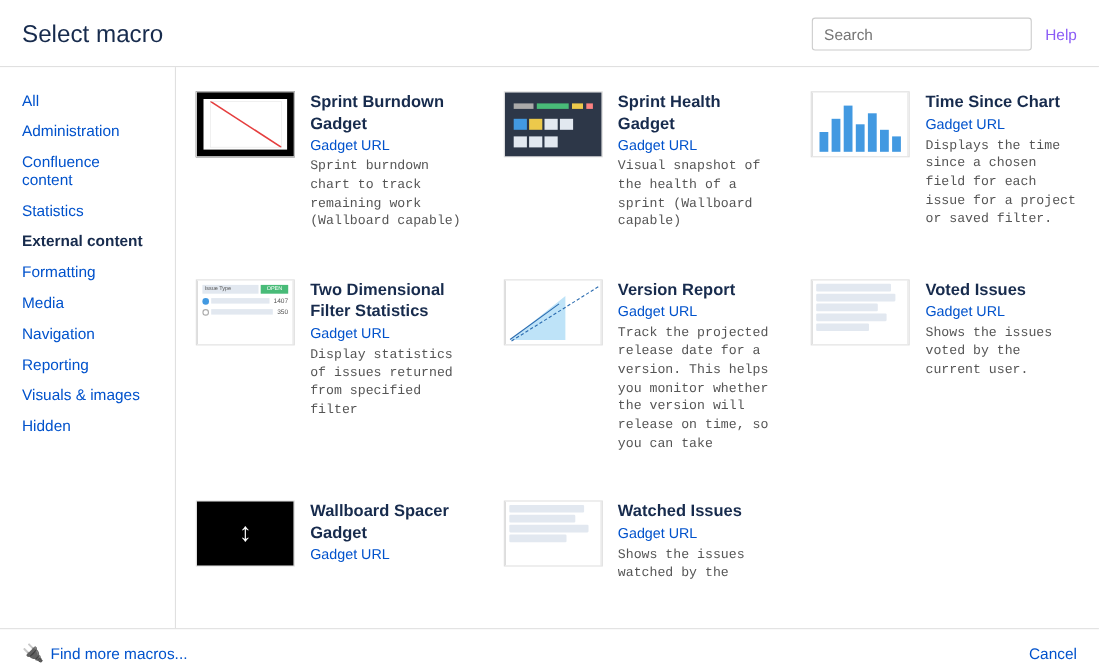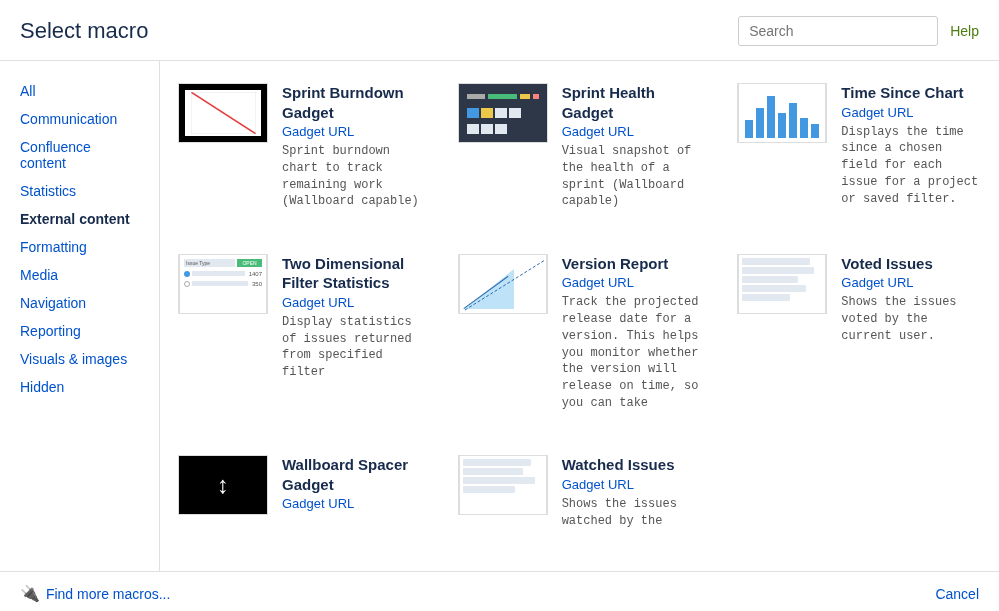--- a/index.html
+++ b/index.html
@@ -25,21 +25,21 @@
     .search-input {
       border: 1px solid #ccc;
       border-radius: 3px;
       padding: 6px 10px;
       font-size: 14px;
       width: 200px;
       color: #999;
       outline: none;
     }
     .help-link {
-      color: #4d7c0f;
+      color: #8b5cf6;
       font-size: 14px;
       text-decoration: none;
       cursor: pointer;
     }
 
     .main {
       display: flex;
       height: calc(611px - 57px - 44px);
     }
 
@@ -274,21 +274,21 @@
   <div class="header-right">
     <input class="search-input" type="text" placeholder="Search" style="">
     <a class="help-link">Help</a>
   </div>
 </div>
 
 <div class="main">
 
   <div class="sidebar">
     <a class="sidebar-item">All</a>
-    <a class="sidebar-item">Communication</a>
+    <a class="sidebar-item">Administration</a>
     <a class="sidebar-item">Confluence content</a>
     <a class="sidebar-item">Statistics</a>
     <a class="sidebar-item active">External content</a>
     <a class="sidebar-item">Formatting</a>
     <a class="sidebar-item">Media</a>
     <a class="sidebar-item">Navigation</a>
     <a class="sidebar-item">Reporting</a>
     <a class="sidebar-item">Visuals &amp; images</a>
     <a class="sidebar-item">Hidden</a>
   </div>

